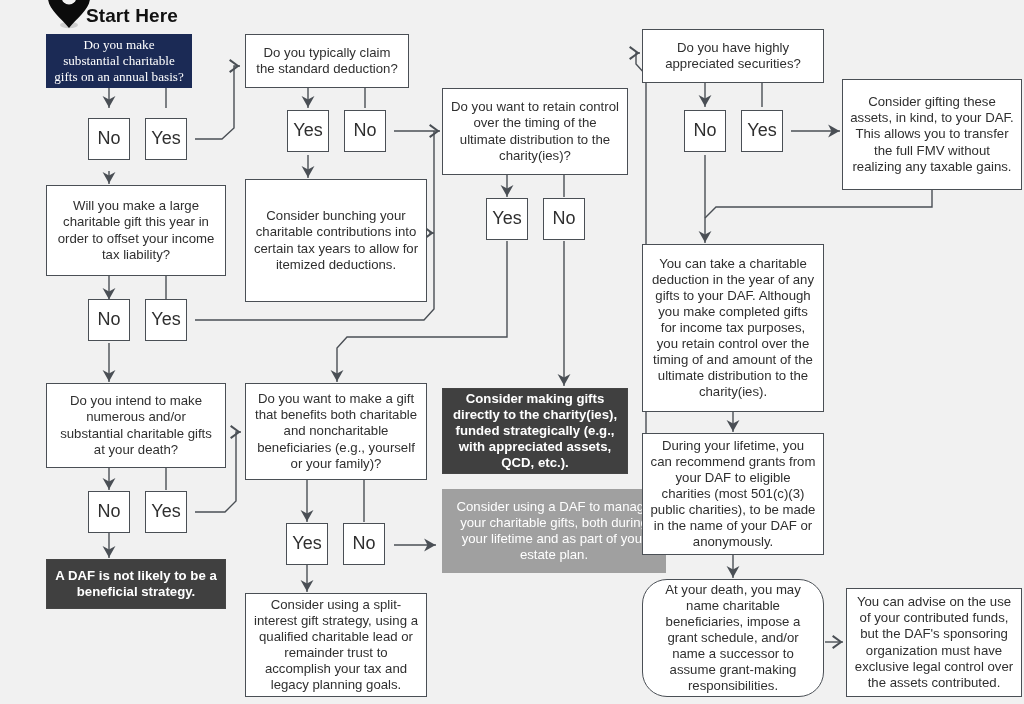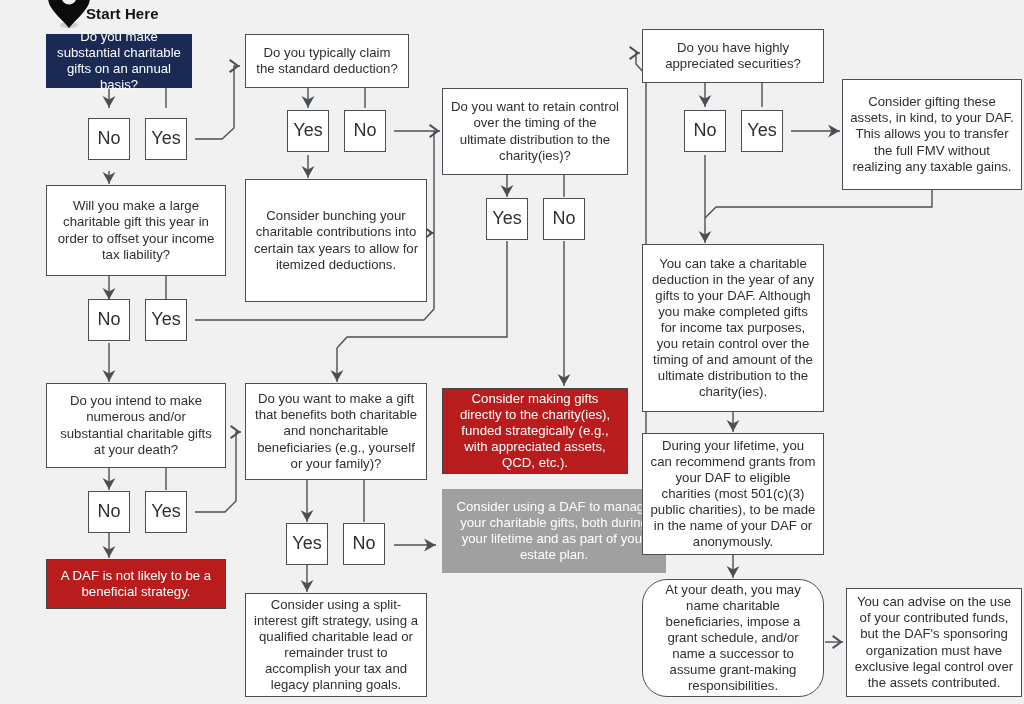--- a/index.html
+++ b/index.html
@@ -21,28 +21,28 @@
     align-items:center;
     justify-content:center;
     text-align:center;
     line-height:1.22;
     padding:4px 7px;
     background:#ffffff;
     border:1.4px solid #4a4f55;
     font-size:13.2px;
     z-index:3;
   }
-  .node.navy{background:#1b2a55;border-color:#1b2a55;color:#ffffff;}
-  .node.darkgray{background:#b91c1c;border-color:#454545;color:#ffffff;}
+  .node.navy{background:#1b2a55;border-color:#1b2a55;color:#ffffff;font-family:Liberation Serif, serif;}
+  .node.darkgray{background:#404040;border-color:#454545;color:#ffffff;font-weight:bold;}
   .node.midgray{background:#a0a0a0;border-color:#a0a0a0;color:#ffffff;}
   .node.yn{font-size:18px;padding:6px;}
 
   .start-label{
     position:absolute;
-    font-size:15px;
+    font-size:19px;
     font-weight:bold;
     color:#111;
     letter-spacing:.1px;
     z-index:4;
   }
   .pin{position:absolute;z-index:4;}
 </style>
 </head>
 <body>
 

